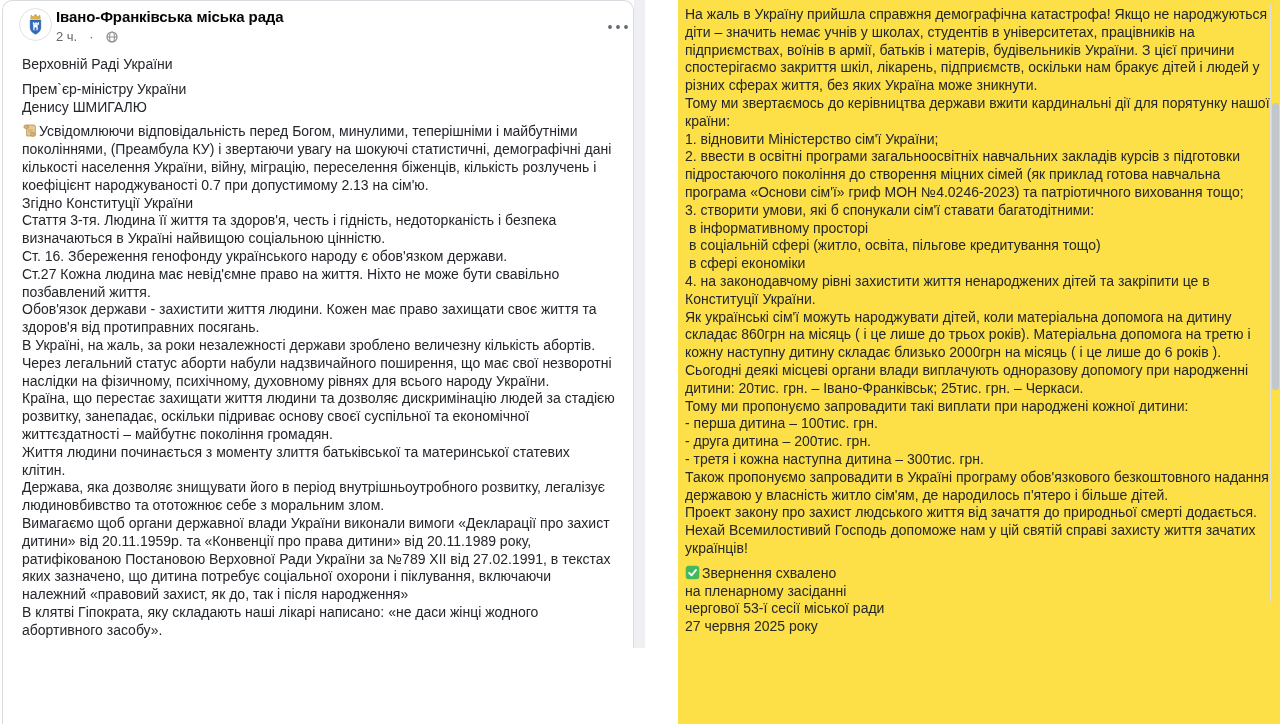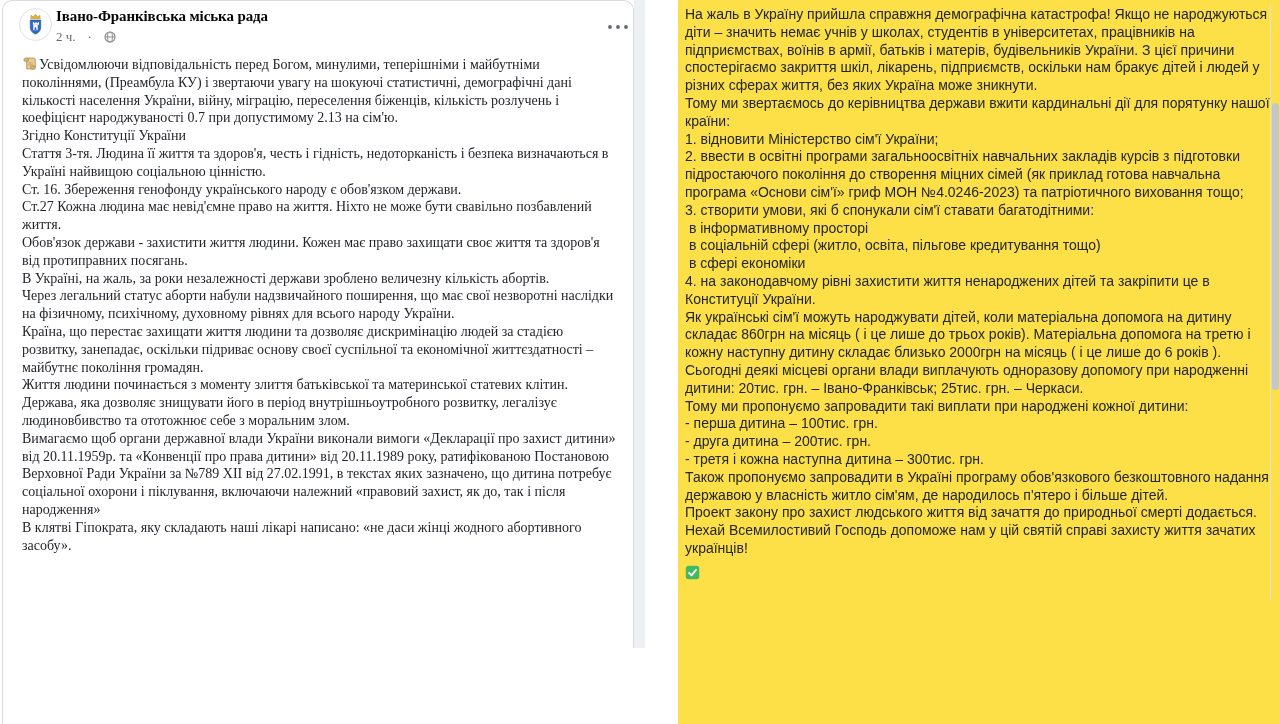--- a/index.html
+++ b/index.html
@@ -3,21 +3,21 @@
 <meta charset="utf-8">
 <style>
   html,body{margin:0;padding:0;}
   body{
     width:1280px;height:724px;position:relative;overflow:hidden;
     background:#ffffff;
     font-family:"Liberation Sans",sans-serif;
     color:#23262b;
   }
   
-  .left-card{position:absolute;left:3px;top:0;width:630px;height:724px;background:#fff;font-family:Liberation Serif, serif;}
+  .left-card{position:absolute;left:3px;top:0;width:630px;height:724px;background:#fff;}
   .border-line{position:absolute;background:#d8dbe0;}
   .lc-left{left:2px;top:10px;width:1px;height:714px;}
   .lc-top{left:13px;top:0;width:609px;height:1px;}
   .lc-right{left:633px;top:10px;width:1px;height:638px;}
   .corner{position:absolute;width:12px;height:12px;background:transparent;}
   .corner-tl{left:2px;top:0;border-top:1px solid #d8dbe0;border-left:1px solid #d8dbe0;border-top-left-radius:10px;}
   .corner-tr{left:621px;top:0;border-top:1px solid #d8dbe0;border-right:1px solid #d8dbe0;border-top-right-radius:10px;}
   .gap-strip{position:absolute;left:634px;top:0;width:11px;height:648px;background:#eef0f3;}
   
   .right-col{position:absolute;left:631px;top:0;width:626px;height:724px;background:#fde047;margin-left:47px;}
@@ -79,20 +79,23 @@
       <span>
         <svg viewBox="0 0 22 6" width="22" height="6">
           <circle cx="3" cy="3" r="1.9" fill="#606770"></circle>
           <circle cx="11" cy="3" r="1.9" fill="#606770"></circle>
           <circle cx="19" cy="3" r="1.9" fill="#606770"></circle>
         </svg>
       </span>
     </div>
   </div>
   <div class="post-text lc">
+      <div class="para"><span class="ptext">Верховній Раді України</span></div>
+      <div class="para"><span class="ptext">Прем`єр-міністру України
+Денису ШМИГАЛЮ</span></div>
       <div class="para"><span class="emoji"><svg viewBox="0 0 16 16">
             <path d="M5 2.2 h7.6 a1.6 1.6 0 0 1 1.6 1.6 v8.4 a1.6 1.6 0 0 1 -1.6 1.6 H5 Z" fill="#e7cb94" stroke="#b99253" stroke-width="0.9"></path>
             <rect x="2" y="2.2" width="5" height="3.6" rx="1.8" fill="#d9b273" stroke="#b99253" stroke-width="0.9"></rect>
             <rect x="9" y="10.4" width="5.2" height="3.6" rx="1.8" fill="#d9b273" stroke="#b99253" stroke-width="0.9"></rect>
             <path d="M6.5 7.4 h5 M6.5 9.4 h5" stroke="#b99253" stroke-width="0.7"></path>
           </svg></span><span class="ptext">Усвідомлюючи відповідальність перед Богом, минулими, теперішніми і майбутніми поколіннями, (Преамбула КУ) і звертаючи увагу на шокуючі статистичні, демографічні дані кількості населення України, війну, міграцію, переселення біженців, кількість розлучень і коефіцієнт народжуваності 0.7 при допустимому 2.13 на сім'ю.
 Згідно Конституції України
 Стаття 3-тя. Людина її життя та здоров'я, честь і гідність, недоторканість і безпека визначаються в Україні найвищою соціальною цінністю.
 Ст. 16. Збереження генофонду українського народу є обов'язком держави.
 Ст.27 Кожна людина має невід'ємне право на життя. Ніхто не може бути свавільно позбавлений життя.
@@ -130,17 +133,20 @@
 Тому ми пропонуємо запровадити такі виплати при народжені кожної дитини:
 - перша дитина – 100тис. грн.
 - друга дитина – 200тис. грн.
 - третя і кожна наступна дитина – 300тис. грн.
 Також пропонуємо запровадити в Україні програму обов'язкового безкоштовного надання державою у власність житло сім'ям, де народилось п'ятеро і більше дітей.
 Проект закону про захист людського життя від зачаття до природньої смерті додається.
 Нехай Всемилостивий Господь допоможе нам у цій святій справі захисту життя зачатих українців!</span></div>
       <div class="para"><span class="emoji"><svg viewBox="0 0 16 16">
             <rect x="0.8" y="0.8" width="14.4" height="14.4" rx="3.2" fill="#42b85f"></rect>
             <path d="M4.4 8.4 L7 11 L11.8 5.2" stroke="#fff" stroke-width="1.9" fill="none" stroke-linecap="round" stroke-linejoin="round"></path>
-          </svg></span></div>
+          </svg></span><span class="ptext">Звернення схвалено
+на пленарному засіданні
+чергової 53-ї сесії міської ради
+27 червня 2025 року</span></div>
     </div>
 </div>
 <div class="rc-line"></div>
 <div class="scroll-thumb"></div>
 
 </body></html>

